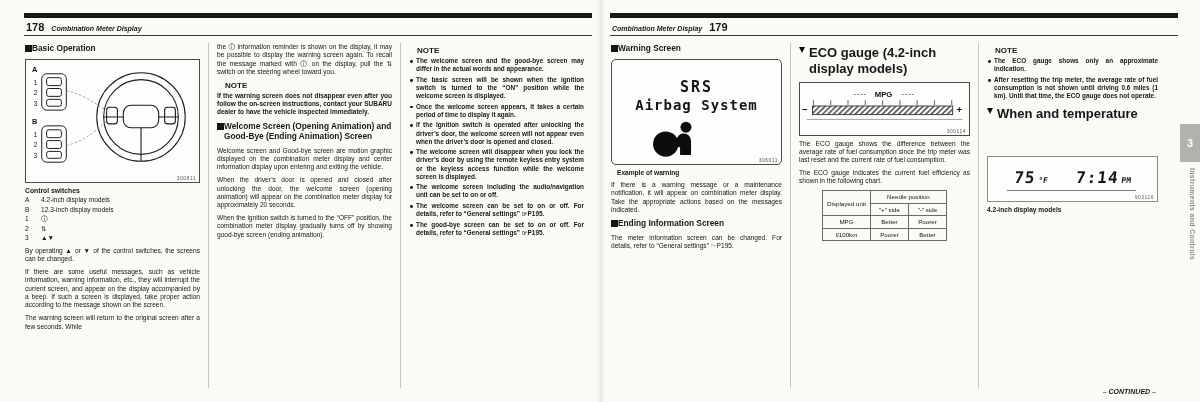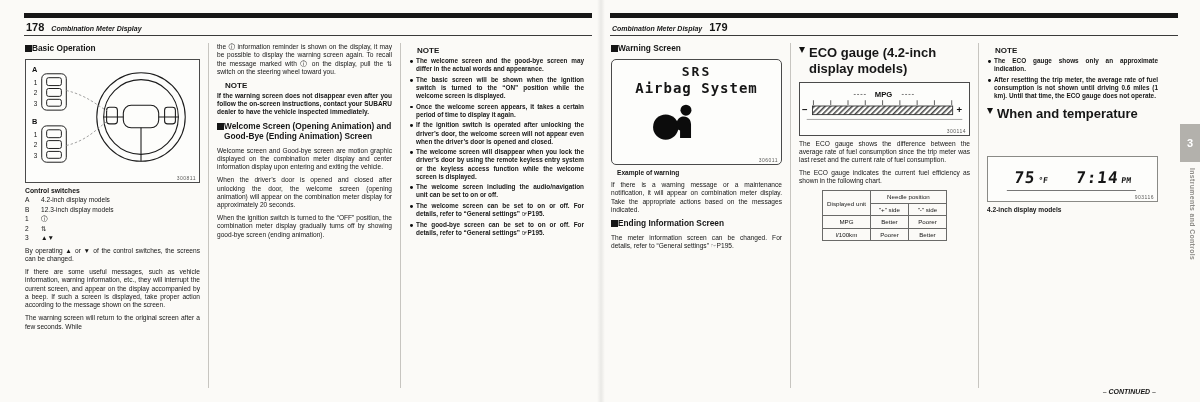--- a/index.html
+++ b/index.html
@@ -37,21 +37,21 @@
   .figure { position:relative; border:1px solid #4a4a4a; background:#fdfdfb; margin:1px 0 4px; }
   .figcode { position:absolute; right:3px; bottom:1px; font-size:5px; color:#5a5a58; letter-spacing:.5px; }
   .wheel-fig { height:124px; }
   .wheel-fig svg { width:100%; height:116px; display:block; }
 
   .legend-title { font-size:6.8px; font-weight:bold; margin:1px 0 2px; }
   .legend-row { display:flex; gap:7px; font-size:6.6px; line-height:1.3; margin-bottom:1px; }
   .legend-key { width:9px; flex:none; }
 
   .srs-fig { height:106px; border-radius:5px; text-align:center; }
-  .srs-line1 { font-family:"DejaVu Sans Mono", monospace; font-weight:bold; font-size:13px; letter-spacing:2px; margin-top:4px; }
+  .srs-line1 { font-family:"DejaVu Sans Mono", monospace; font-weight:bold; font-size:15px; letter-spacing:2px; margin-top:18px; }
   .srs-line2 { font-family:"DejaVu Sans Mono", monospace; font-weight:bold; font-size:14px; letter-spacing:1px; margin-top:1px; }
   .airbag { display:block; width:54px; height:44px; margin:4px 0 0 36px; }
   .fig-caption { font-size:6.6px; font-weight:bold; margin:0 0 5px 6px; }
 
   .eco-fig { height:54px; }
   .eco-fig svg { width:100%; height:46px; display:block; }
 
   .eco-table { border-collapse:collapse; margin:2px auto 0; }
   .eco-table td { border:1px solid #6a6a68; font-size:6.2px; line-height:1.2; padding:2px 4px; text-align:center; min-width:38px; }
 

